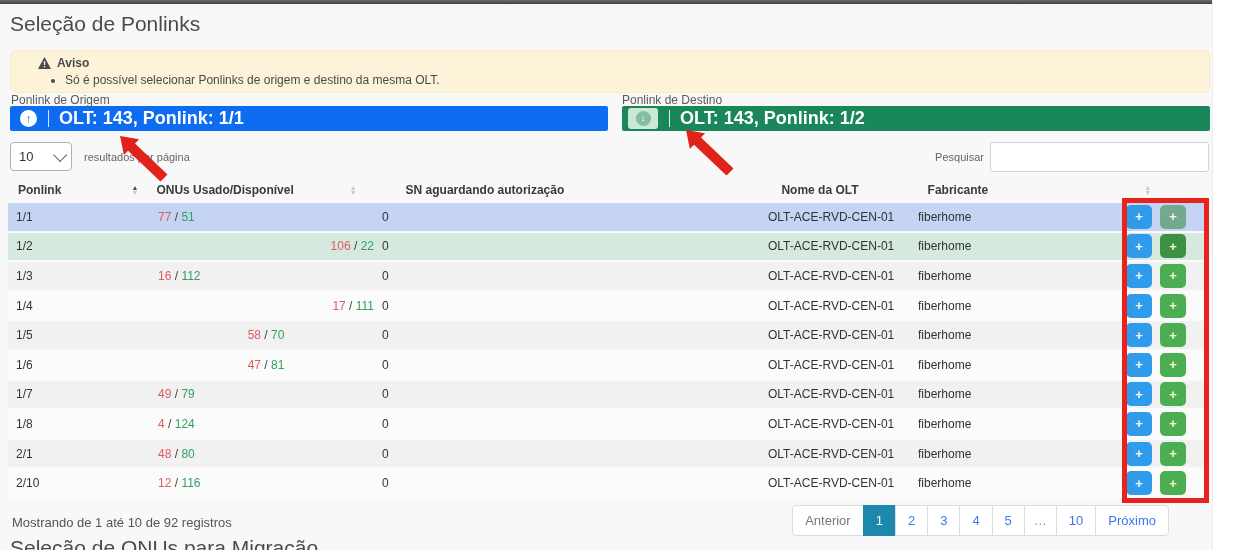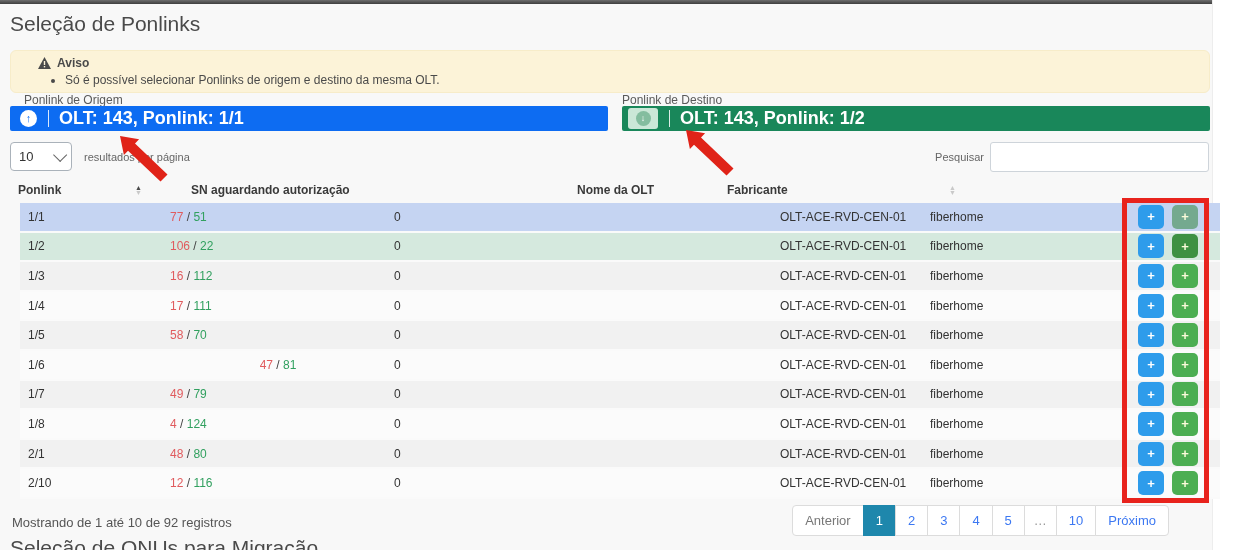--- a/index.html
+++ b/index.html
@@ -15,21 +15,21 @@
   .next-title{position:absolute;left:10px;top:536px;margin:0;font-size:21px;font-weight:400;color:#4a4a4a}
 
   .alert{position:absolute;left:10px;top:50px;width:1200px;height:43px;box-sizing:border-box;
     background:#fcf3d8;border:1px solid #f7ecc9;border-radius:6px;padding:5px 27px}
   .alert-title{font-size:12px;font-weight:bold;color:#4a4a4a;display:flex;align-items:center;gap:6px}
   .warn-icon{display:inline-block;width:13px;height:12px;position:relative}
   .alert ul{margin:3px 0 0 27px;padding:0}
   .alert li{font-size:12px;color:#4a4a4a}
 
   .sel-label{position:absolute;top:93px;font-size:12px;color:#5a5a5a}
-  #origin-label{left:24px}
+  #origin-label{left:11px}
   #dest-label{left:622px}
   .sel-bar{position:absolute;top:106px;height:25px;display:flex;align-items:center;border-radius:2px;cursor:pointer}
   #origin-bar{left:10px;width:598px;background:#0d6cf2}
   #dest-bar{left:622px;width:588px;background:#19875a}
   .o-icon{margin-left:10px;width:17px;height:17px;border-radius:50%;background:#fff;display:flex;align-items:center;justify-content:center;
     font-size:11px;font-weight:bold;color:#0d6cf2;line-height:1}
   .d-icon{margin-left:6px;width:30px;height:21px;border-radius:3px;background:#cbe7d7;display:flex;align-items:center;justify-content:center}
   .d-icon-circle{width:15px;height:15px;border-radius:50%;background:#84bd9f;color:#fff;font-size:9px;font-weight:bold;
     display:flex;align-items:center;justify-content:center;line-height:1}
   .sel-divider{width:1px;height:17px;background:rgba(255,255,255,.85);margin:0 10px 0 11px}
@@ -44,21 +44,21 @@
   .search-input{position:absolute;left:990px;top:142px;width:219px;height:30px;box-sizing:border-box;
     border:1px solid #ced4da;border-radius:3px;background:#fff;outline:none;padding:0 8px;font-size:12px;color:#333}
 
   .thead{position:absolute;left:10px;top:177px;width:1200px;height:26px;display:flex;align-items:center}
   .th{font-size:12px;font-weight:bold;color:#3a3a3a;display:flex;align-items:center;padding-left:8px;box-sizing:border-box;height:26px}
   .sort{display:flex;flex-direction:column;margin-left:auto;margin-right:10px}
   .sort span{font-size:7px;line-height:5px;color:#c9c9c9}
   .sort.asc .s-up{color:#4a4a4a}
   .sort.solo{margin-left:14px;margin-right:0}
 
-  .tbody{position:absolute;left:20px;top:203px;width:1200px}
+  .tbody{position:absolute;left:8px;top:203px;width:1200px}
   .tr{display:flex;align-items:center;height:29.6px;box-sizing:border-box;border-bottom:2px solid #fafafa}
   .tr:nth-child(odd){background:#f1f1f1}
   .tr:nth-child(even){background:#fbfbfb}
   .tr.row-origin{background:#c5d4f2}
   .tr.row-destination{background:#d5e9de}
   .td{font-size:12px;color:#333;padding-left:8px;box-sizing:border-box}
   .used{color:#e05b5e}
   .sep{color:#444}
   .avail{color:#31a05f}
   .actions{display:flex;gap:8px}
@@ -134,20 +134,27 @@
   <input class="search-input" type="text" value="" style="">
 
   <div class="thead">
       <div class="th" style="width: 142px;">
         <span>Ponlink</span>
         <span class="sort asc">
           <span class="s-up">▲</span>
           <span class="s-down">▼</span>
         </span>
       </div>
+      <div class="th" style="width: 224px;">
+        <span>ONUs Usado/Disponível</span>
+        <span class="sort">
+          <span class="s-up">▲</span>
+          <span class="s-down">▼</span>
+        </span>
+      </div>
       <div class="th" style="width: 386px; margin-left: 31px;">
         <span>SN aguardando autorização</span>
       </div>
       <div class="th" style="width: 150px;">
         <span>Nome da OLT</span>
       </div>
       <div class="th" style="width: 208px;">
         <span>Fabricante</span>
       </div>
       <div class="th" style="width: 90px;">
@@ -164,21 +171,21 @@
         <div class="td" style="width: 386px;">0</div>
         <div class="td" style="width: 150px;">OLT-ACE-RVD-CEN-01</div>
         <div class="td" style="width: 208px;">fiberhome</div>
         <div class="td actions" style="width: 90px;">
           <div class="btn btn-origin">+</div>
           <div class="btn btn-dest">+</div>
         </div>
       </div>
       <div class="tr row-destination">
         <div class="td" style="width: 142px;">1/2</div>
-        <div class="td" style="width: 224px;"><span class="used">106</span><span class="sep"> / </span><span class="avail">22</span></div>
+        <div class="td" style="width: 224px; text-align: right;"><span class="used">106</span><span class="sep"> / </span><span class="avail">22</span></div>
         <div class="td" style="width: 386px;">0</div>
         <div class="td" style="width: 150px;">OLT-ACE-RVD-CEN-01</div>
         <div class="td" style="width: 208px;">fiberhome</div>
         <div class="td actions" style="width: 90px;">
           <div class="btn btn-origin">+</div>
           <div class="btn btn-dest">+</div>
         </div>
       </div>
       <div class="tr">
         <div class="td" style="width: 142px;">1/3</div>
@@ -186,32 +193,32 @@
         <div class="td" style="width: 386px;">0</div>
         <div class="td" style="width: 150px;">OLT-ACE-RVD-CEN-01</div>
         <div class="td" style="width: 208px;">fiberhome</div>
         <div class="td actions" style="width: 90px;">
           <div class="btn btn-origin">+</div>
           <div class="btn btn-dest">+</div>
         </div>
       </div>
       <div class="tr">
         <div class="td" style="width: 142px;">1/4</div>
-        <div class="td" style="width: 224px;"><span class="used">17</span><span class="sep"> / </span><span class="avail">111</span></div>
+        <div class="td" style="width: 224px; text-align: right;"><span class="used">17</span><span class="sep"> / </span><span class="avail">111</span></div>
         <div class="td" style="width: 386px;">0</div>
         <div class="td" style="width: 150px;">OLT-ACE-RVD-CEN-01</div>
         <div class="td" style="width: 208px;">fiberhome</div>
         <div class="td actions" style="width: 90px;">
           <div class="btn btn-origin">+</div>
           <div class="btn btn-dest">+</div>
         </div>
       </div>
       <div class="tr">
         <div class="td" style="width: 142px;">1/5</div>
-        <div class="td" style="width: 224px;"><span class="used">58</span><span class="sep"> / </span><span class="avail">70</span></div>
+        <div class="td" style="width: 224px; text-align: center;"><span class="used">58</span><span class="sep"> / </span><span class="avail">70</span></div>
         <div class="td" style="width: 386px;">0</div>
         <div class="td" style="width: 150px;">OLT-ACE-RVD-CEN-01</div>
         <div class="td" style="width: 208px;">fiberhome</div>
         <div class="td actions" style="width: 90px;">
           <div class="btn btn-origin">+</div>
           <div class="btn btn-dest">+</div>
         </div>
       </div>
       <div class="tr">
         <div class="td" style="width: 142px;">1/6</div>

